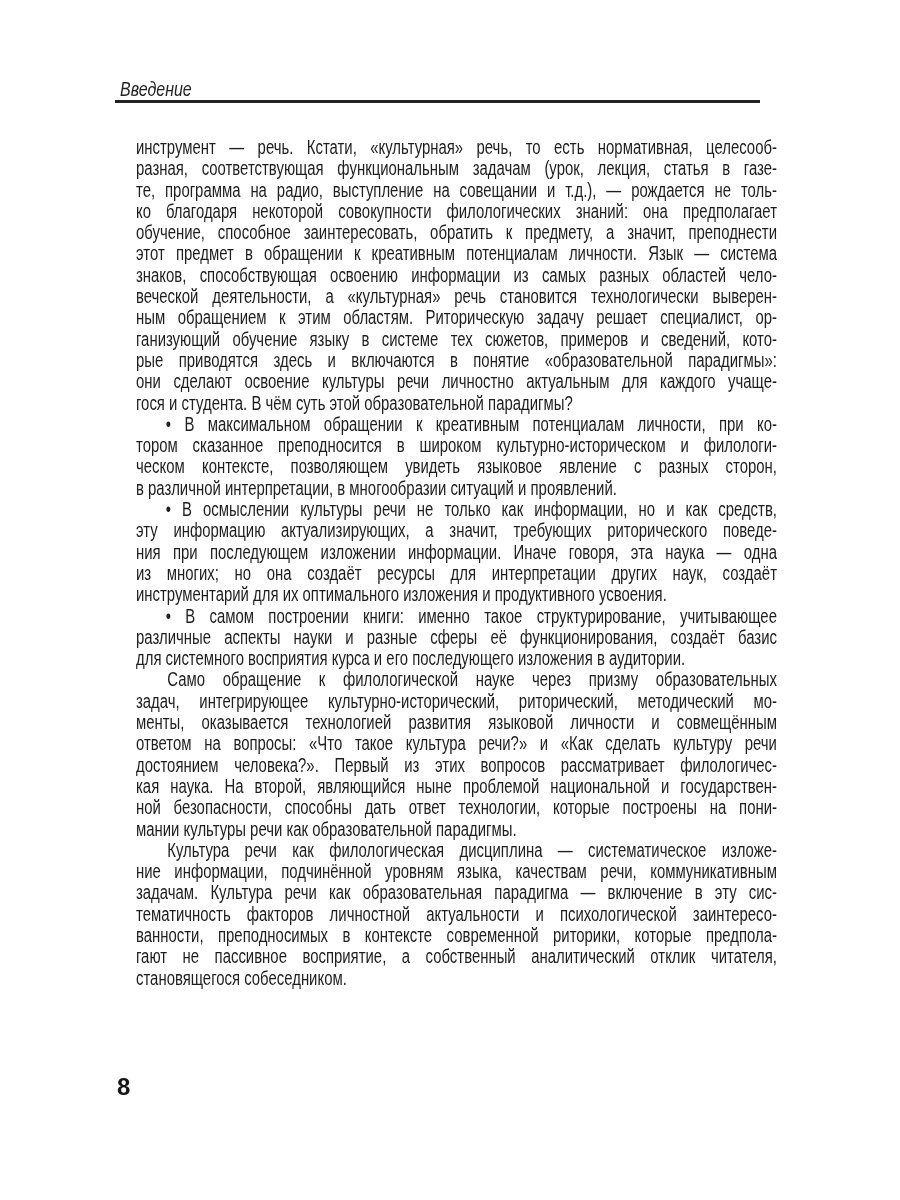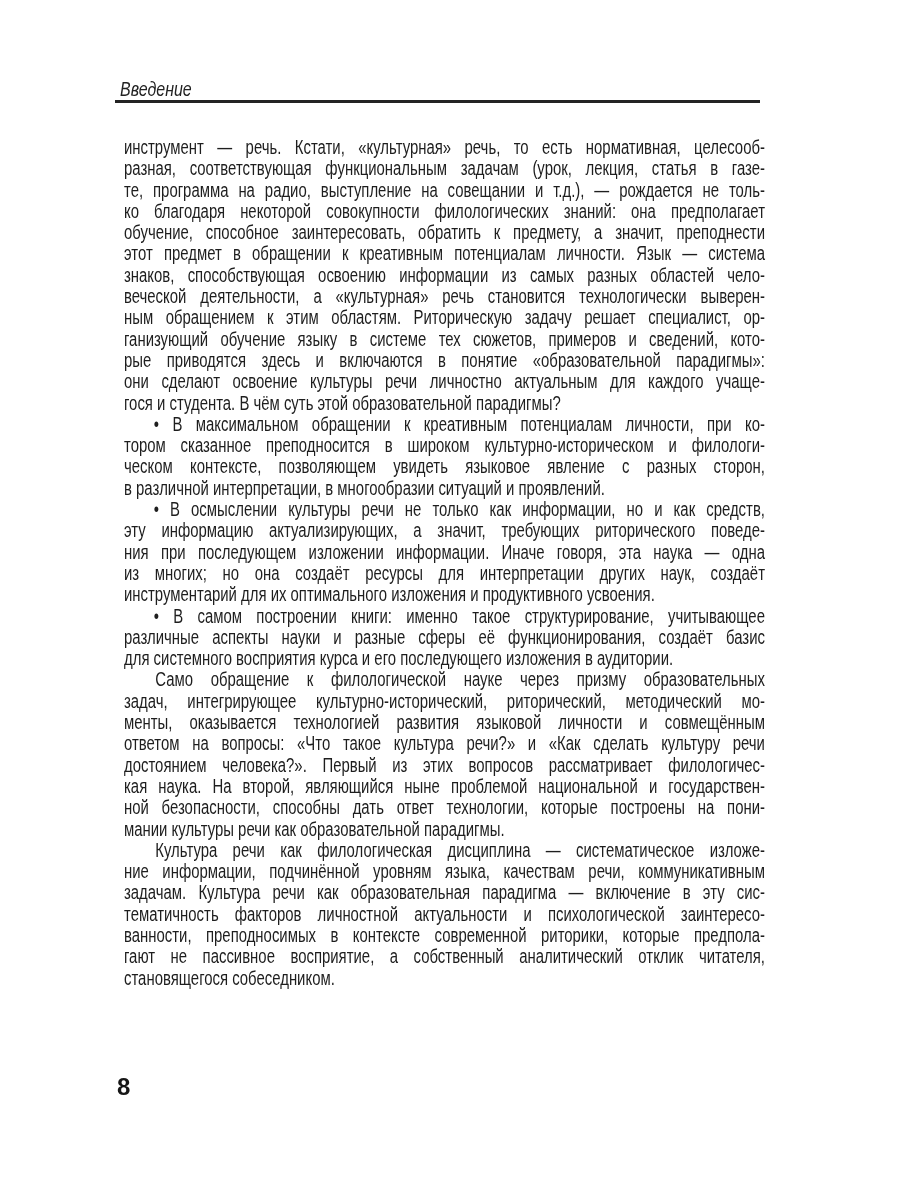--- a/index.html
+++ b/index.html
@@ -36,21 +36,21 @@
     position: absolute;
     left: 115px;
     top: 100px;
     width: 645px;
     height: 3px;
     background: #232323;
   }
   
   .body-text {
     position: absolute;
-    left: 124px;
+    left: 136px;
     top: 137px;
     width: 641px;
   }
   .condense {
     width: 860px;
     transform: scaleX(0.7453);
     transform-origin: 0 0;
   }
   .para { margin: 0; }
   .line {

